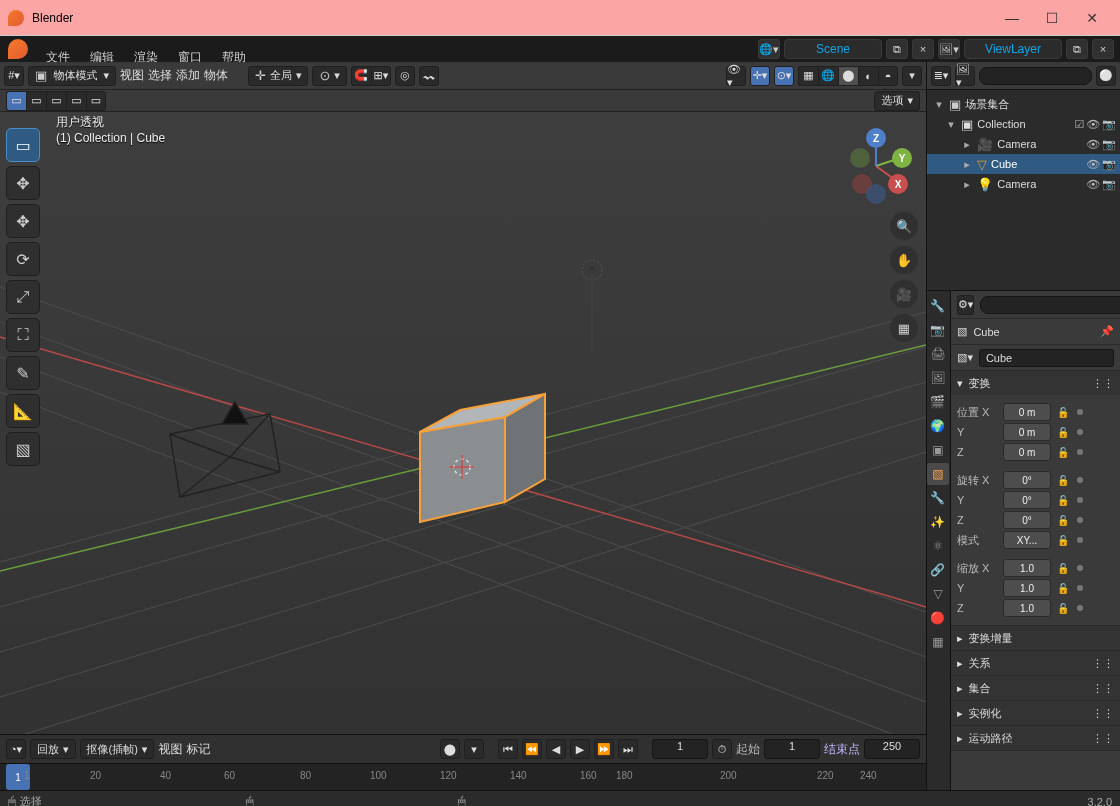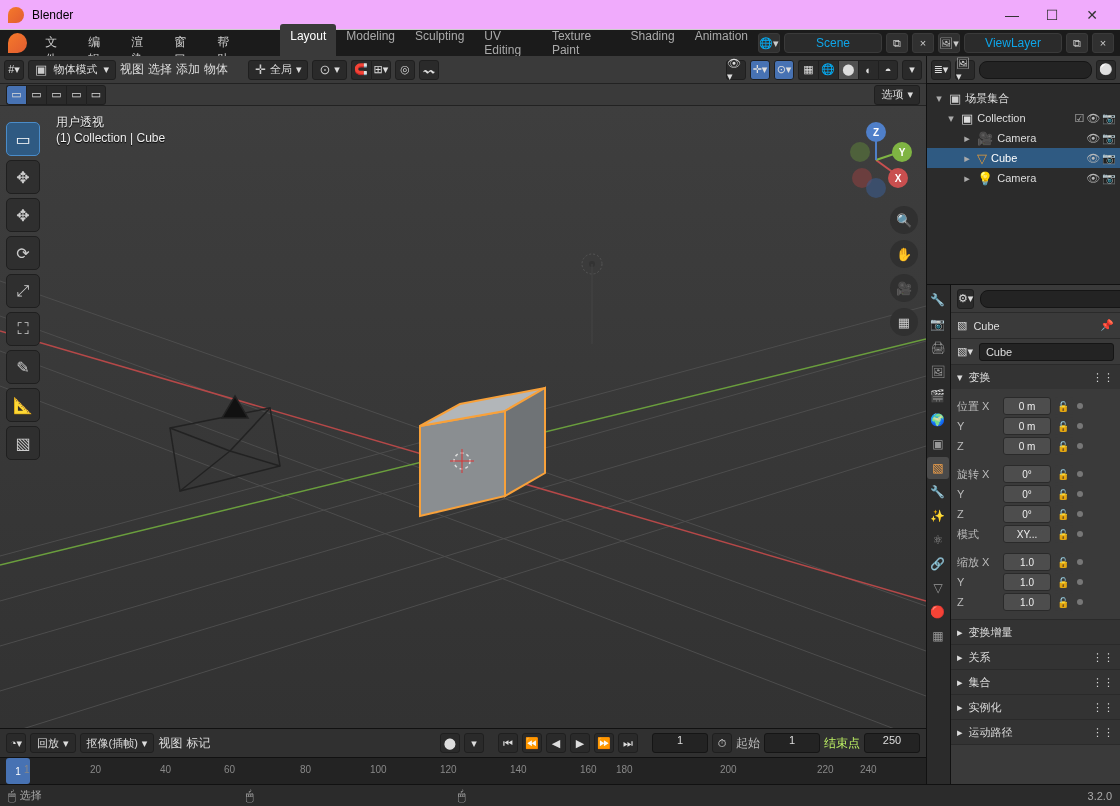--- a/index.html
+++ b/index.html
@@ -1,18 +1,18 @@
 <!DOCTYPE html>
 <html><head>
 <meta charset="utf-8">
 <style>
   * { margin:0; padding:0; box-sizing:border-box; font-family: "Segoe UI", Arial, sans-serif; }
   body { width:1120px; height:806px; background:#fff; overflow:hidden; font-size:12px; color:#ddd; }
   
-  .titlebar { height:30px; background:#f0abfc; display:flex; align-items:center; padding:0 8px; color:#000; border-bottom:1px solid #ccc;}
+  .titlebar { height:36px; background:#fca5a5; display:flex; align-items:center; padding:0 8px; color:#000; border-bottom:1px solid #ccc;}
   .titlebar .logo { width:16px; height:16px; background:linear-gradient(135deg,#f5792a,#e15c31); border-radius:50% 50% 50% 0; margin-right:8px;}
   .titlebar .spacer{flex:1;}
   .winbtn { width:40px; height:30px; display:flex; align-items:center; justify-content:center; font-size:14px; color:#333;}
   
   .topbar { height:26px; background:#1b1b1b; display:flex; align-items:center; color:#ccc; font-size:12px;}
   .topbar .blender-icon { width:20px; height:20px; background:linear-gradient(135deg,#f5792a,#e15c31); border-radius:50% 50% 50% 0; margin:0 8px;}
   .topbar .menu-item { padding:4px 10px; cursor:default;margin-top:16px;}
   .topbar .tabs { display:flex; margin-left:30px;}
   .topbar .tab { padding:5px 10px; color:#aaa; border-top-left-radius:3px; border-top-right-radius:3px;}
   .topbar .tab.active { background:#3a3a3a; color:#fff;}
@@ -34,21 +34,21 @@
   .iconbox { width:20px; height:20px; background:#2a2a2a; border:1px solid #1f1f1f; border-radius:3px; display:flex;align-items:center;justify-content:center; font-size:11px;}
   .iconstrip { display:flex; gap:0;}
   .iconstrip .iconbox { border-radius:0; border-right:none;}
   .iconstrip .iconbox:first-child{border-top-left-radius:3px;border-bottom-left-radius:3px;}
   .iconstrip .iconbox:last-child{border-top-right-radius:3px;border-bottom-right-radius:3px;border-right:1px solid #1f1f1f;}
   .glyph{font-size:13px; color:#ccc;}
   .spacer{flex:1;}
   
   .viewport-area { flex:1; position:relative; overflow:hidden;}
   .vp-svg { position:absolute; inset:0; width:100%; height:100%;}
-  .overlay-text{ position:absolute; top:8px; left:56px; color:#eee; text-shadow:0 1px 1px #000; font-size:12px; line-height:16px;}
+  .overlay-text{ position:absolute; top:2px; left:56px; color:#eee; text-shadow:0 1px 1px #000; font-size:12px; line-height:16px;}
   .left-tools { position:absolute; top:16px; left:6px; display:flex; flex-direction:column; gap:4px;}
   .tool-btn { width:34px; height:34px; background:#2f2f2f; border:1px solid #1f1f1f; border-radius:5px; display:flex; align-items:center; justify-content:center; color:#ccc; font-size:16px;}
   .tool-btn.active { background:#2f5a82; border-color:#4a8cc9; color:#fff;}
   .gizmo-stack{ position:absolute; right:8px; top:100px; display:flex; flex-direction:column; gap:6px;}
   .gizmo-ball{ width:28px; height:28px; border-radius:50%; background:#303030; display:flex;align-items:center;justify-content:center; color:#ccc; font-size:13px;}
   
   .navgiz { position:absolute; right:14px; top:18px; width:72px; height:72px;}
   .navgiz .axis{position:absolute; width:20px; height:20px; border-radius:50%; display:flex;align-items:center;justify-content:center; font-size:10px; font-weight:600; color:#fff;}
   
   .timeline { height:56px; background:#303030; border-top:1px solid #111; display:flex; flex-direction:column;}
@@ -98,29 +98,20 @@
   <div class="winbtn">✕</div>
 </div>
 
 <div class="topbar">
   <div class="blender-icon"></div>
   <div class="menu-item">文件</div>
   <div class="menu-item">编辑</div>
   <div class="menu-item">渲染</div>
   <div class="menu-item">窗口</div>
   <div class="menu-item">帮助</div>
-  <div class="tabs">
-    <div class="tab active">Layout</div>
-    <div class="tab">Modeling</div>
-    <div class="tab">Sculpting</div>
-    <div class="tab">UV Editing</div>
-    <div class="tab">Texture Paint</div>
-    <div class="tab">Shading</div>
-    <div class="tab">Animation</div>
-  </div>
   <div class="right">
     <div class="mini-btn">🌐▾</div>
     <div class="scene-box">
       <span class="scene-name">Scene</span>
     </div>
     <div class="mini-btn">⧉</div>
     <div class="mini-btn">×</div>
     <div class="mini-btn">🖼▾</div>
     <div class="vl-box">
       <span class="vl-name">ViewLayer</span>
@@ -294,21 +285,21 @@
         <div class="iconbox">⏪</div>
         <div class="iconbox">◀</div>
         <div class="iconbox">▶</div>
         <div class="iconbox">⏩</div>
         <div class="iconbox">⏭</div>
         <div style="width:6px"></div>
         <div class="tl-input">1</div>
         <div class="iconbox">⏱</div>
         <span style="color:#bbb">起始</span>
         <div class="tl-input">1</div>
-        <span style="color:#bef264">结束点</span>
+        <span style="color:#c4b5fd">结束点</span>
         <div class="tl-input">250</div>
       </div>
       <div class="tl-ruler">
         <div class="cursor">1</div>
         <div class="tl-tick" style="left:24px">1</div>
         <div class="tl-tick" style="left:90px">20</div>
         <div class="tl-tick" style="left:160px">40</div>
         <div class="tl-tick" style="left:224px">60</div>
         <div class="tl-tick" style="left:300px">80</div>
         <div class="tl-tick" style="left:370px">100</div>

